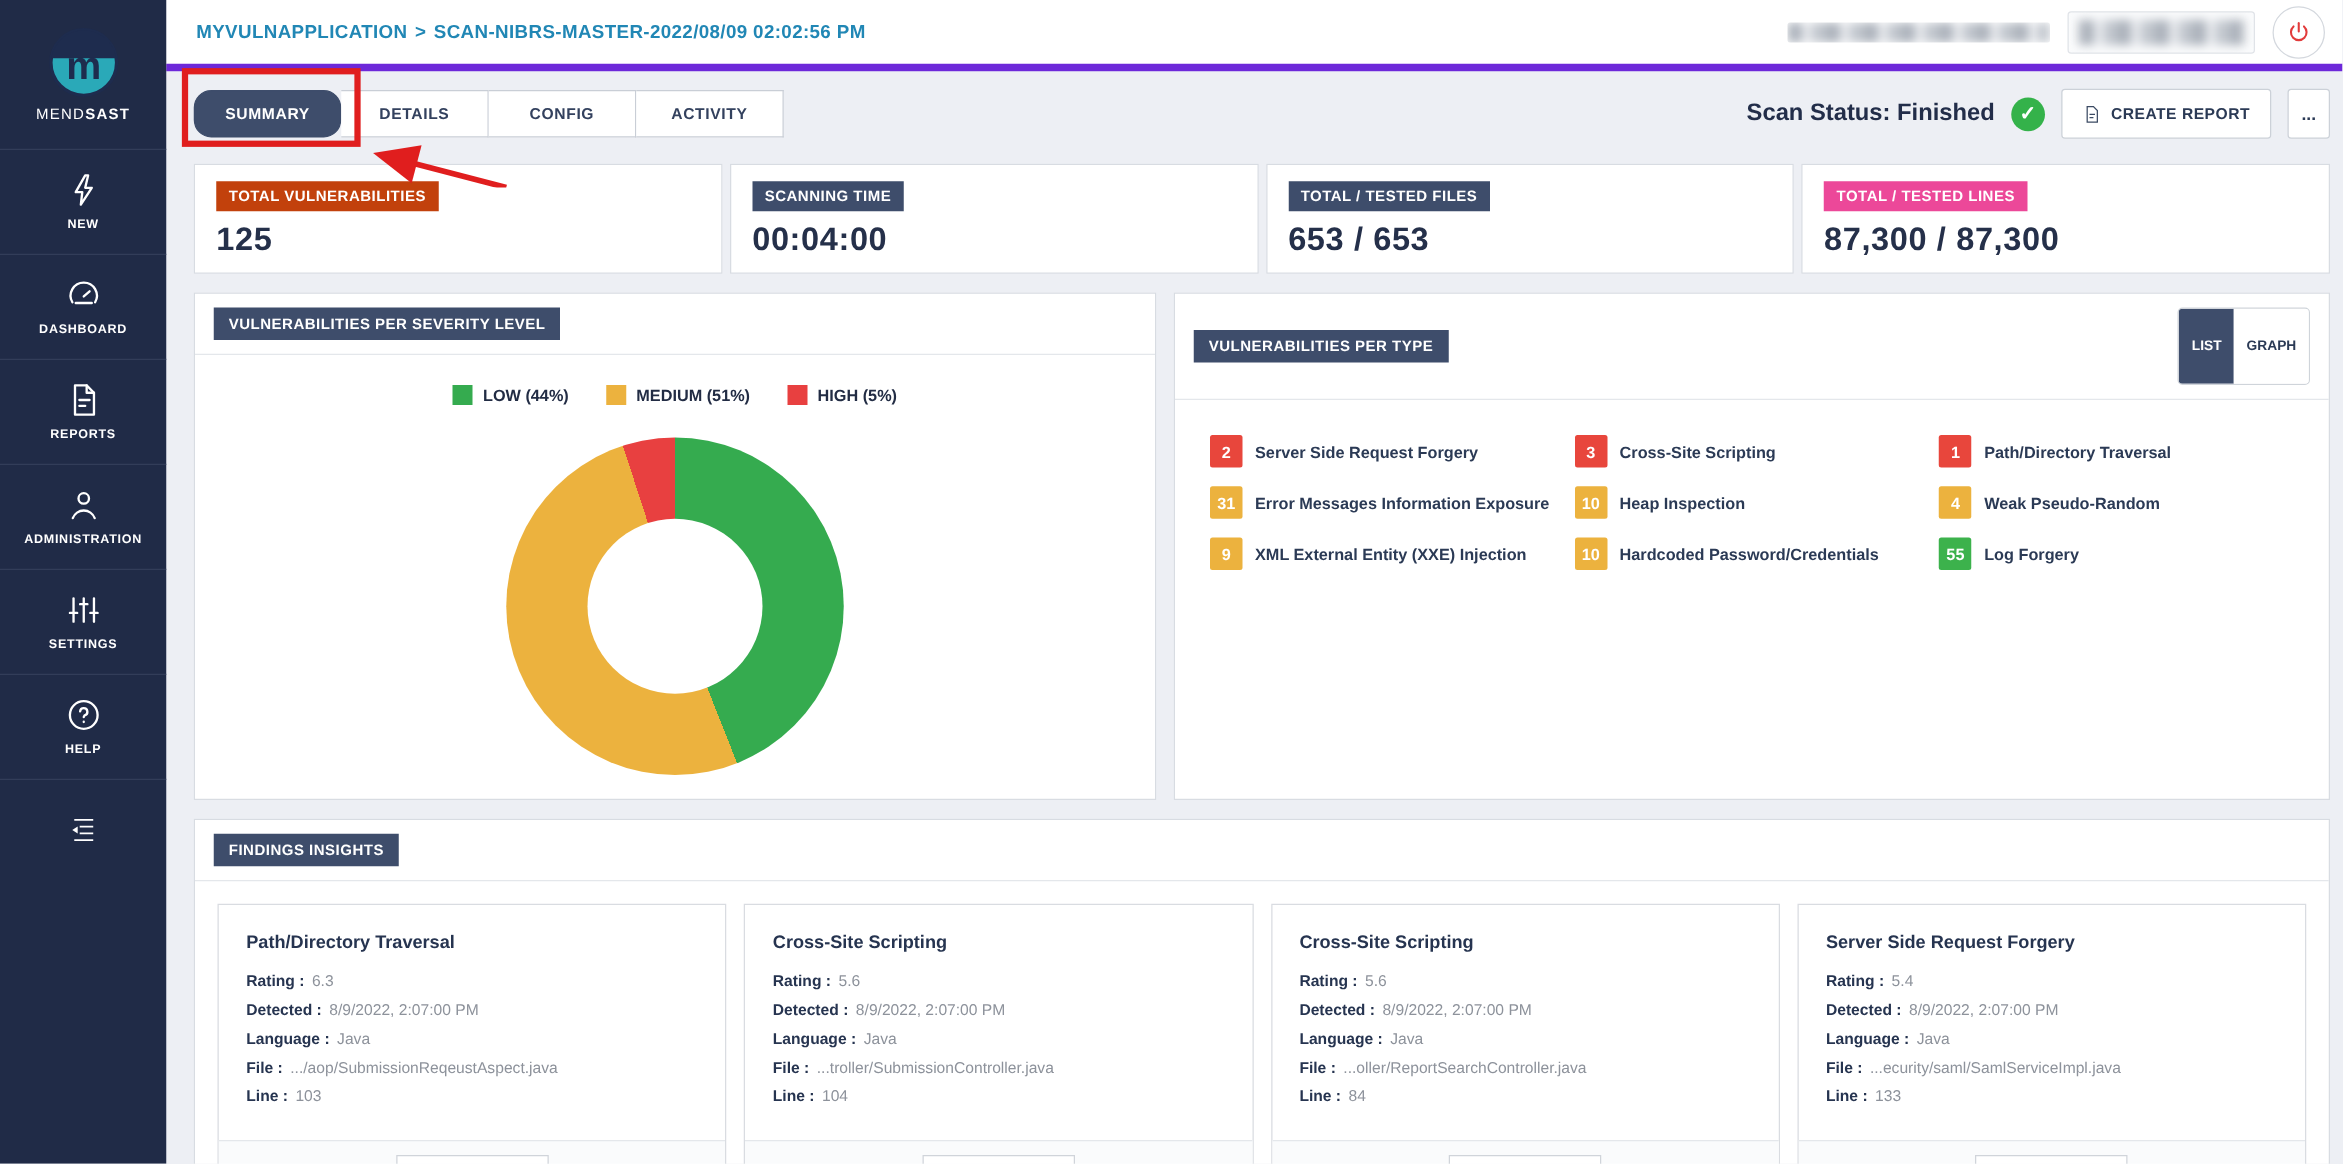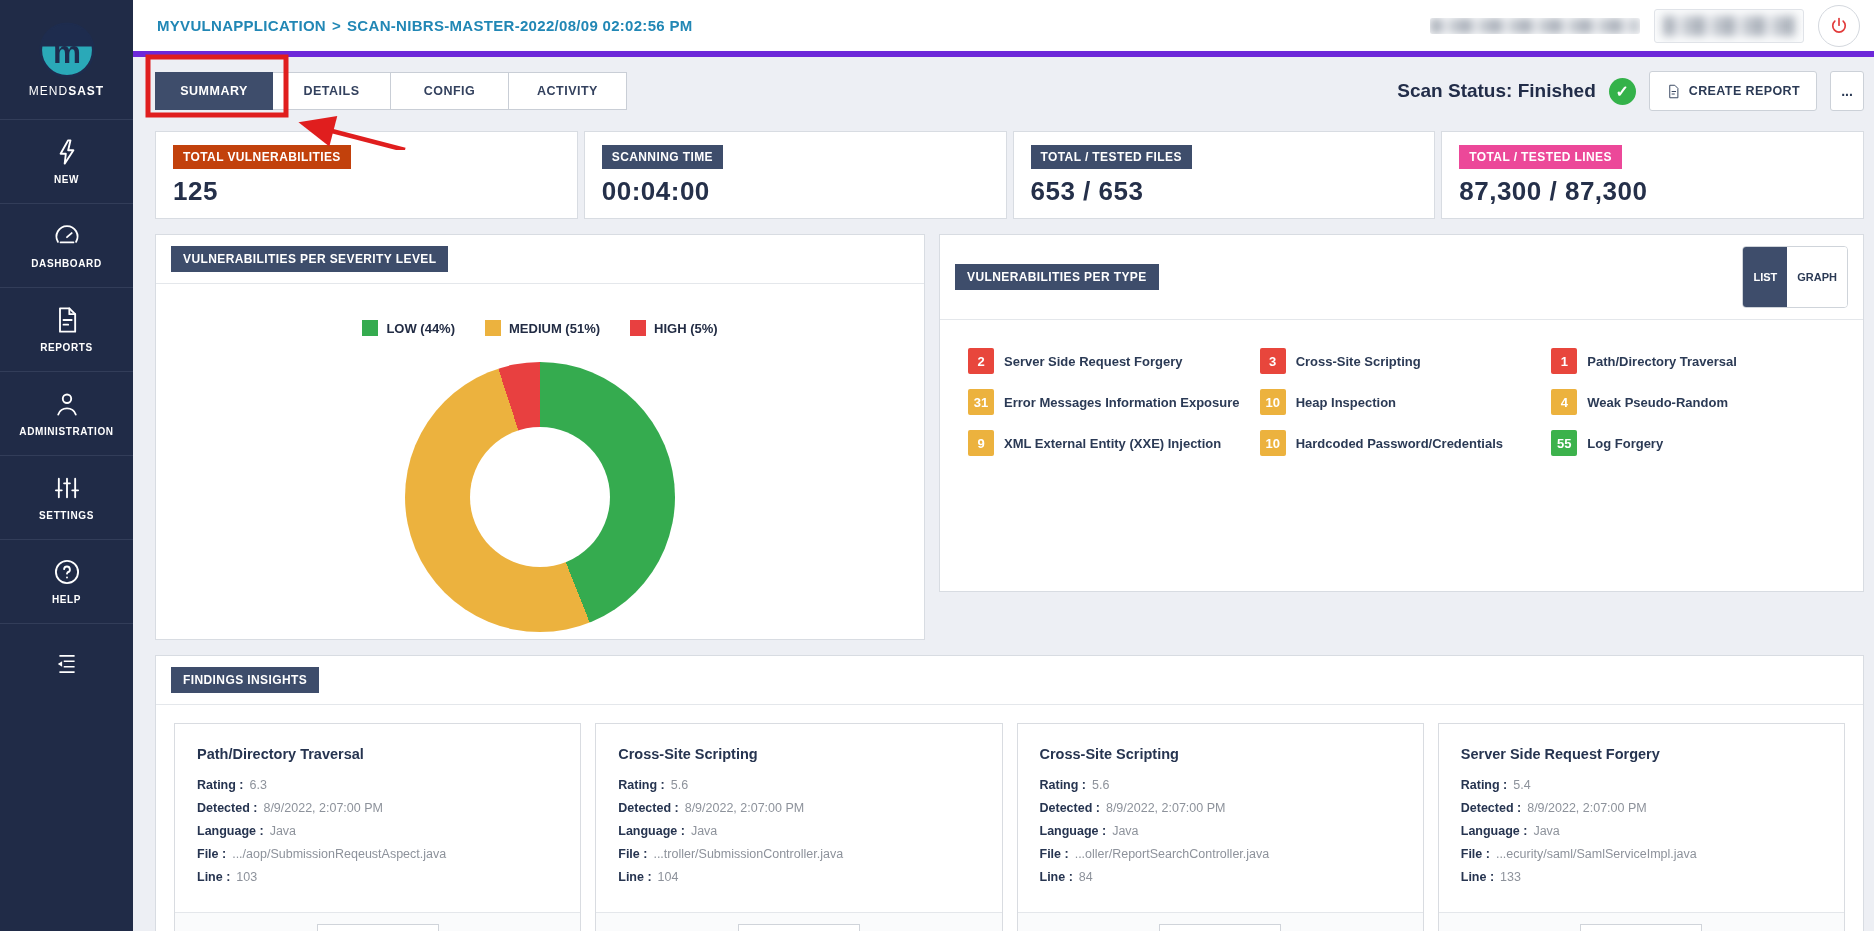--- a/index.html
+++ b/index.html
@@ -30,49 +30,49 @@
   .redact-name { width:210px; height:16px; }
   .redact-btn { width:150px; height:34px; border:1px solid #e0e3e8; border-radius:3px; padding:6px 8px; background:#fafbfc; cursor:pointer; }
   .power-btn { width:42px; height:42px; border:1px solid #d4d8de; border-radius:50%; background:#fff; display:flex; align-items:center; justify-content:center; cursor:pointer; }
   .power-btn svg { width:20px; height:20px; stroke:#e23b3b; fill:none; stroke-width:2; stroke-linecap:round; }
 
   .content { padding:14px 10px 0 22px; position:relative; }
 
   
   .tab-row { display:flex; align-items:center; height:40px; }
   .tab { width:118px; height:38px; display:flex; align-items:center; justify-content:center; font-size:12.5px; font-weight:700; letter-spacing:.5px; color:#33415e; background:#fff; border:1px solid #c9ced6; border-left:none; cursor:pointer; }
-  .tab:first-child { border-left:1px solid #c9ced6; }
+  .tab:first-child { border-left:1px solid #c9ced6;border-radius:14px; }
   .tab.active { background:#3e4d6b; border-color:#3e4d6b; color:#fff; }
   .status-group { margin-left:auto; display:flex; align-items:center; gap:13px; }
   .scan-status { font-size:19px; font-weight:700; color:#222d49; }
   .check-circle { width:27px; height:27px; border-radius:50%; background:#34b24a; color:#fff; font-size:16px; font-weight:700; display:flex; align-items:center; justify-content:center; }
   .btn { background:#fff; border:1px solid #ccd1d8; border-radius:3px; color:#2b3a55; font-weight:700; cursor:pointer; display:flex; align-items:center; justify-content:center; }
   .btn-report { height:40px; padding:0 16px; font-size:12.5px; letter-spacing:.4px; gap:8px; }
   .btn-report svg { width:15px; height:15px; stroke:#3b4a63; fill:none; stroke-width:1.6; }
   .btn-more { height:40px; width:34px; font-size:14px; }
 
   
   .stats-row { display:flex; gap:6px; margin-top:20px; }
   .stat-card { flex:1; height:88px; background:#fff; border:1px solid #d8dce2; padding:13px 17px; }
   .stat-badge { display:inline-block; padding:5px 10px; font-size:12px; font-weight:700; color:#fff; letter-spacing:.4px; background:#3e4d6b; }
   .stat-badge.red { background:#e8463c; }
   .stat-value { margin-top:7px; font-size:26px; font-weight:800; color:#25304a; letter-spacing:.5px; }
 
   
   .panels-row { display:flex; gap:14px; margin-top:15px; }
   .panel { background:#fff; border:1px solid #d8dce2; }
   .panel-left { width:770px; height:406px; }
-  .panel-right { flex:1; height:358px; }
+  .panel-right { flex:1; height:406px; }
   .panel-header { padding:11px 15px; border-bottom:1px solid #e4e7eb; display:flex; align-items:center; }
   .panel-badge { background:#3e4d6b; color:#fff; font-size:12px; font-weight:700; letter-spacing:.4px; padding:6px 12px; }
   .toggle { margin-left:auto; display:flex; border:1px solid #cfd4da; border-radius:4px; overflow:hidden; font-size:11px; font-weight:700; }
   .toggle .seg { padding:24px 10px; cursor:pointer; color:#2b3a55; background:#fff; }
   .toggle .seg.active { background:#3e4d6b; color:#fff; }
 
-  .legend { display:flex; justify-content:center; gap:30px; margin-top:36px; }
+  .legend { display:flex; justify-content:center; gap:30px; margin-top:24px; }
   .legend-item { display:flex; align-items:center; gap:8px; font-size:13px; font-weight:700; color:#222c44; }
   .legend-swatch { width:16px; height:16px; }
 
   .donut-wrap { width:270px; height:270px; margin:26px auto 0; position:relative; }
   .donut { width:270px; height:270px; border-radius:50%; }
   .donut-hole { position:absolute; left:65px; top:65px; width:140px; height:140px; border-radius:50%; background:#fff; }
 
   .type-grid { padding:28px 28px; display:grid; grid-template-columns:repeat(3,1fr); row-gap:15px; column-gap:8px; align-content:start; }
   .type-item { display:flex; align-items:center; cursor:pointer; }
   .count-badge { min-width:26px; height:26px; padding:0 4px; border-radius:2px; color:#fff; font-size:13px; font-weight:700; display:flex; align-items:center; justify-content:center; }

